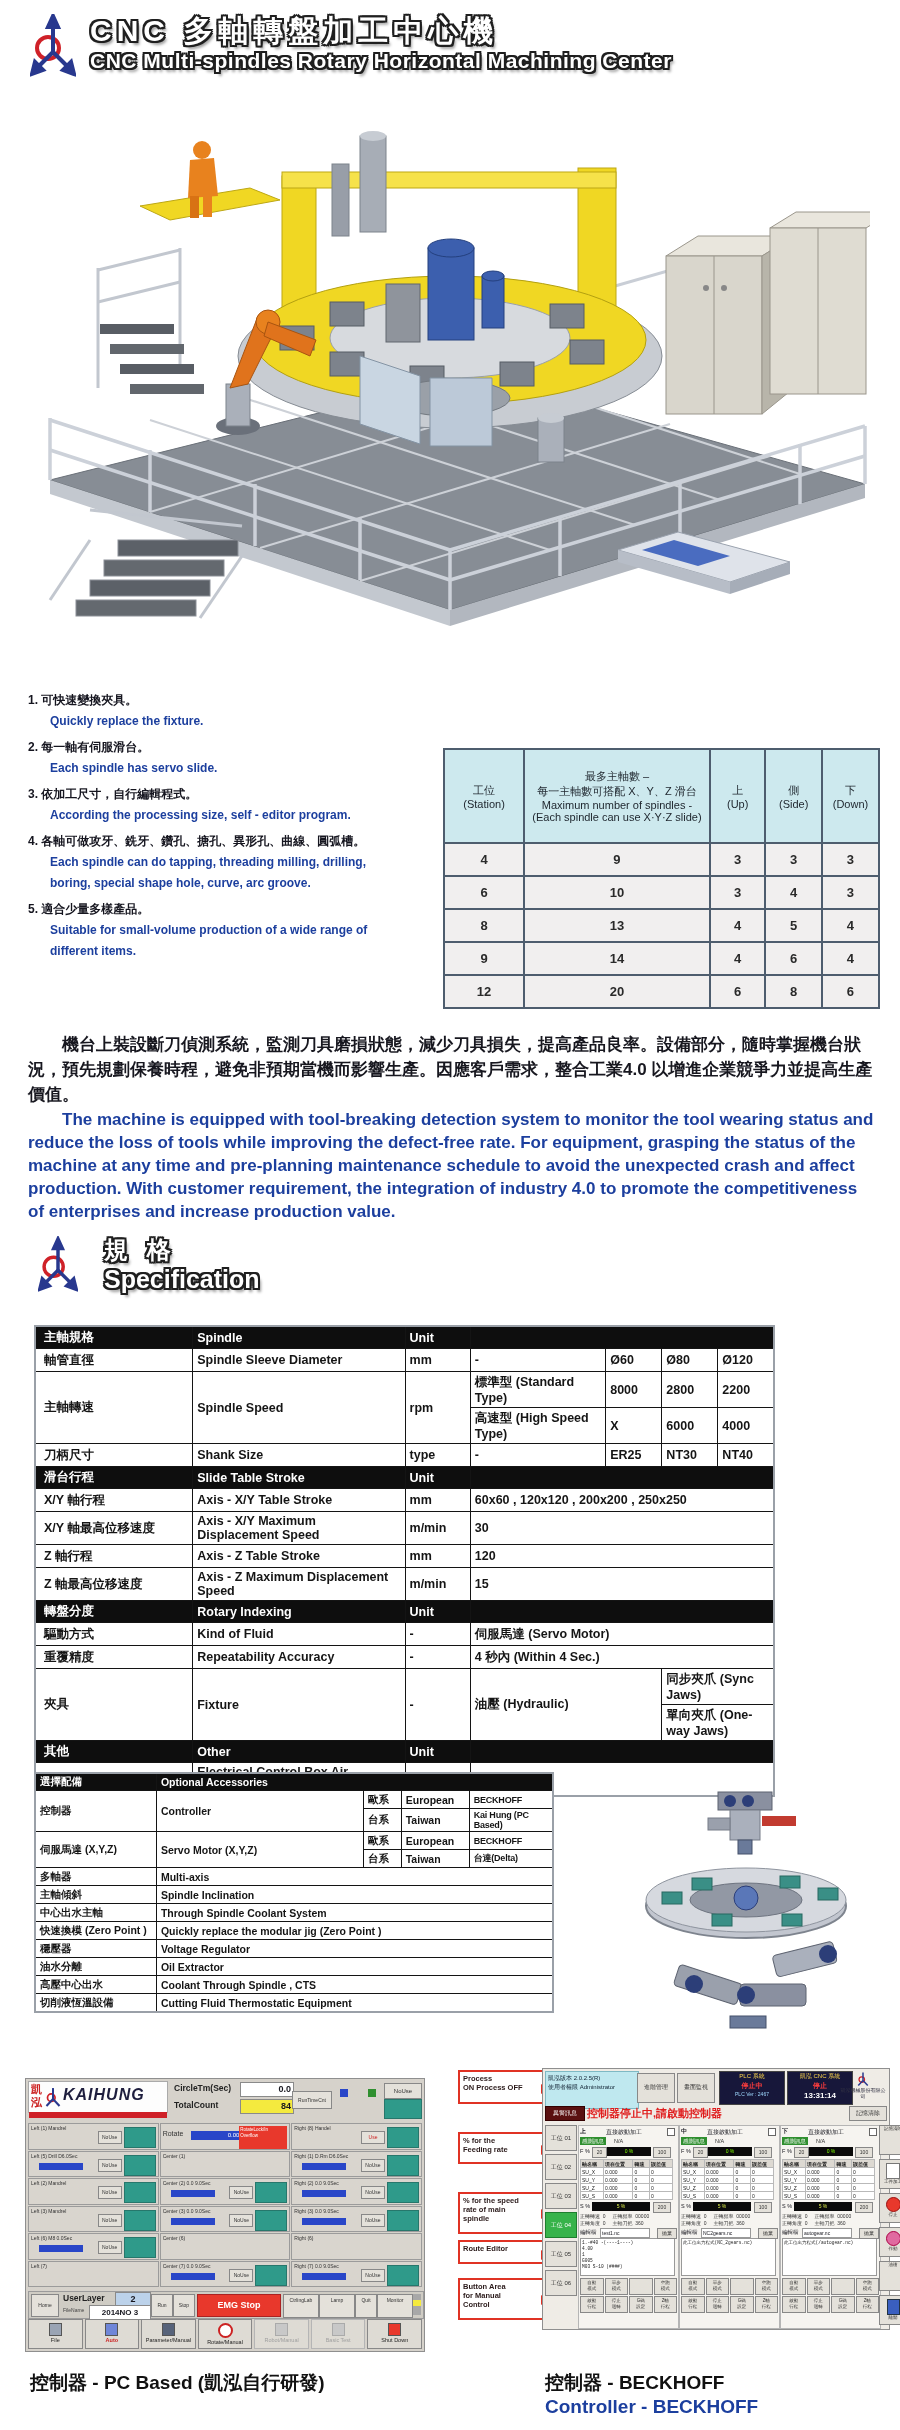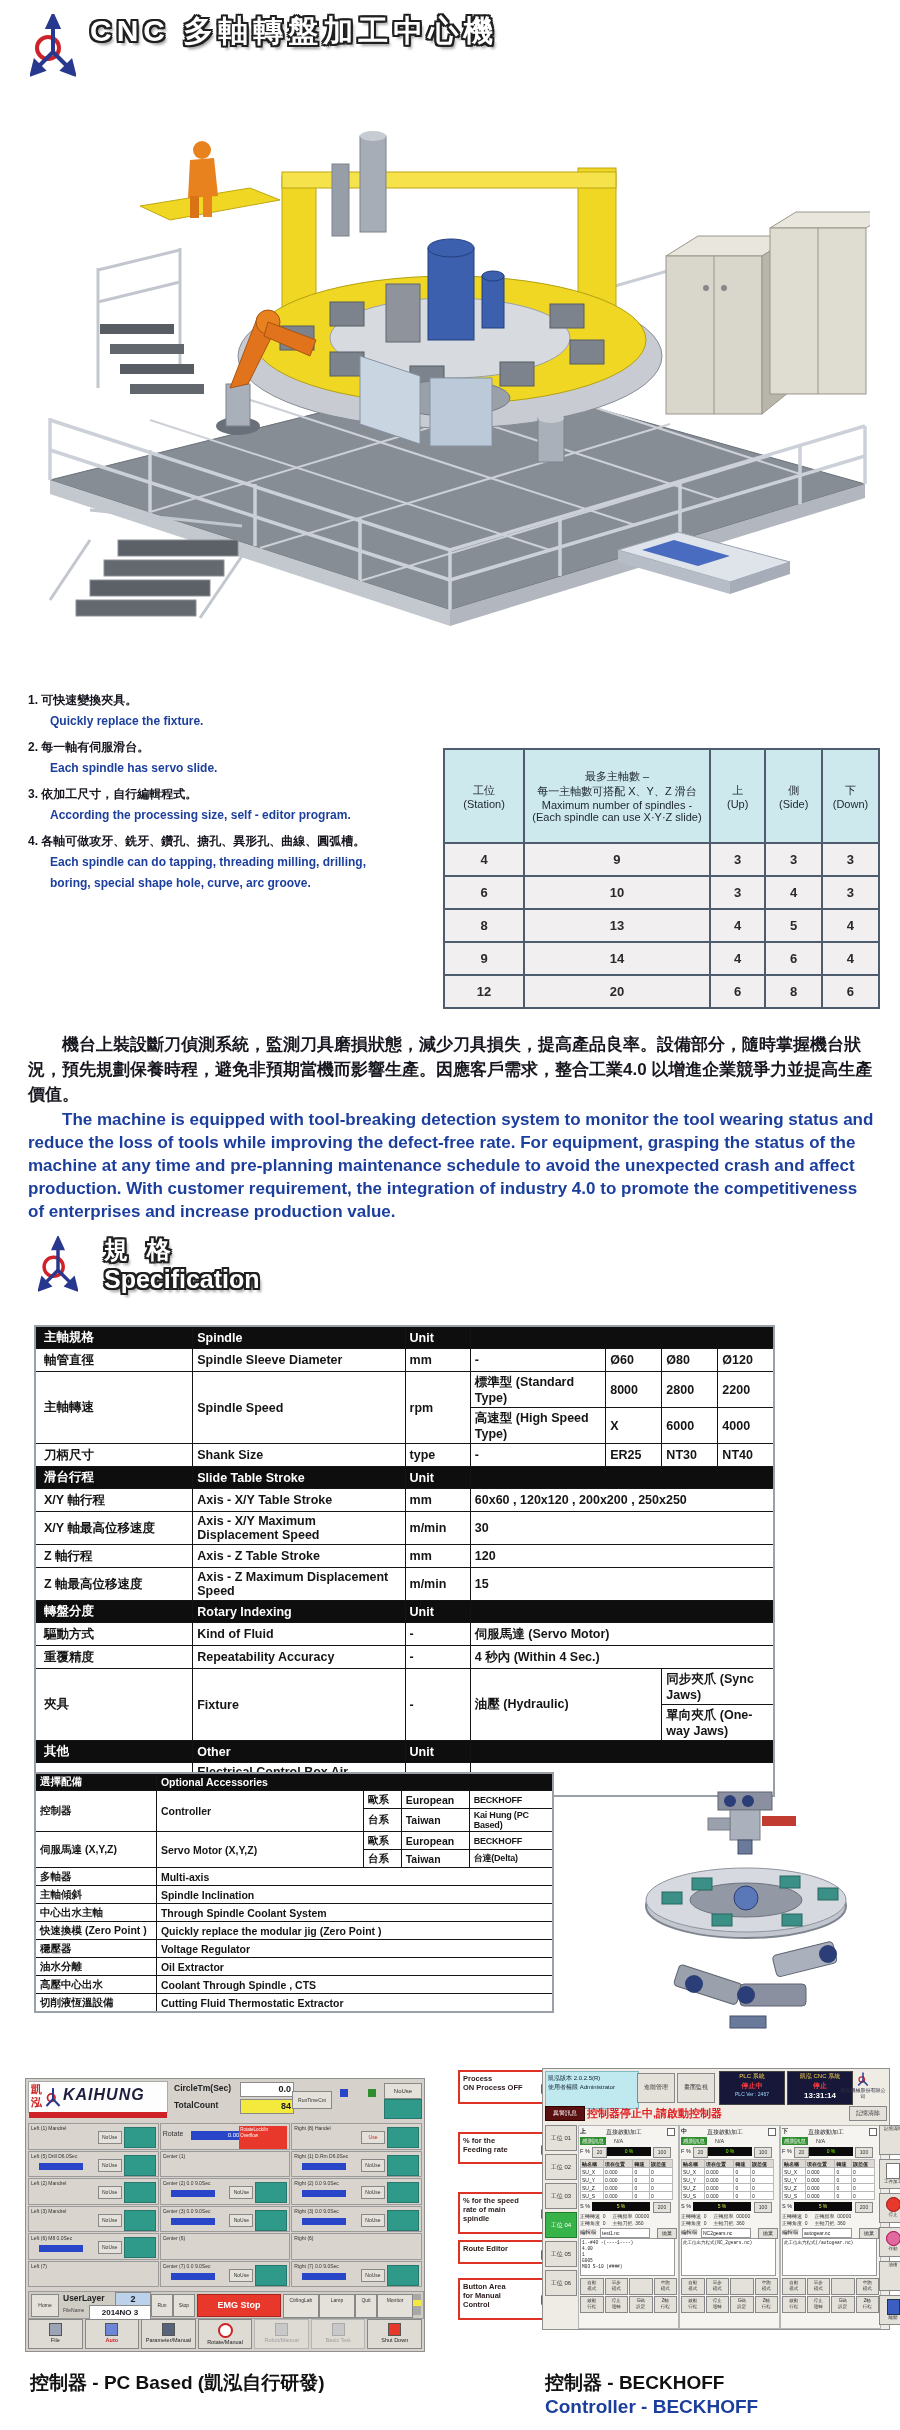--- a/index.html
+++ b/index.html
@@ -127,20 +127,21 @@
       <line x1="23" y1="38" x2="23" y2="10"></line>
         <polygon points="23,2 18,13 28,13"></polygon>
       <line x1="23" y1="38" x2="7" y2="54"></line>
         <polygon points="2,60 5,48 13,56"></polygon>
       <line x1="23" y1="38" x2="39" y2="54"></line>
         <polygon points="44,60 33,56 41,48"></polygon>
     </g>
   </svg>
   <div>
     <div class="t-zh outline">CNC 多軸轉盤加工中心機</div>
+    <div class="t-en outline">CNC Multi-spindles Rotary Horizontal Machining Center</div>
   </div>
 </div>
 
 <svg class="abs" style="left:30px;top:88px;" width="840" height="552" viewBox="0 0 840 552">
 
   <polygon points="20,392 420,522 835,396 445,286" fill="#878d95" stroke="#6a7078" stroke-width="1"></polygon>
   <polygon points="20,392 420,522 420,538 20,406" fill="#c3c8cf"></polygon>
   <polygon points="420,522 835,396 835,410 420,538" fill="#b2b7bf"></polygon>
   <g stroke="#cdd1d7" stroke-width="2">
     <line x1="120" y1="332" x2="520" y2="462"></line>
@@ -281,20 +282,24 @@
     <div class="fzh"><span>2.</span> <span>每一軸有伺服滑台。</span></div>
     <div class="fen">Each spindle has servo slide.</div>
   </div>
   <div class="feat">
     <div class="fzh"><span>3.</span> <span>依加工尺寸，自行編輯程式。</span></div>
     <div class="fen">According the processing size, self - editor program.</div>
   </div>
   <div class="feat">
     <div class="fzh"><span>4.</span> <span>各軸可做攻牙、銑牙、鑽孔、搪孔、異形孔、曲線、圓弧槽。</span></div>
     <div class="fen">Each spindle can do tapping, threading milling, drilling, boring, special shape hole, curve, arc groove.</div>
+  </div>
+  <div class="feat">
+    <div class="fzh"><span>5.</span> <span>適合少量多樣產品。</span></div>
+    <div class="fen">Suitable for small-volume production of a wide range of different items.</div>
   </div>
 </div>
 
 <table class="abs station" style="left:443px;top:748px;">
   <thead>
     <tr>
       <td class="hd pre" style="width:78px;">工位
 (Station)</td>
       <td class="hd pre" style="width:196px;">最多主軸數 –
 每一主軸數可搭配 X、Y、Z 滑台
@@ -551,21 +556,21 @@
   <tr>
         <td>油水分離</td>
         <td colspan="4">Oil Extractor</td>
       </tr>
   <tr>
         <td>高壓中心出水</td>
         <td colspan="4">Coolant Through Spindle , CTS</td>
       </tr>
   <tr>
         <td>切削液恆溫設備</td>
-        <td colspan="4">Cutting Fluid Thermostatic Extractor</td>
+        <td colspan="4">Cutting Fluid Thermostatic Equipment</td>
       </tr>
 </tbody>
   </table>
 
 <svg class="abs" style="left:622px;top:1788px;" width="262" height="252" viewBox="0 0 262 252">
 
   <rect x="96" y="4" width="54" height="18" fill="#8a90a0" stroke="#5d6370"></rect>
   <circle cx="108" cy="13" r="6" fill="#2c3e78"></circle>
     <circle cx="126" cy="13" r="6" fill="#2c3e78"></circle>
   <rect x="108" y="22" width="30" height="30" fill="#aab0bc" stroke="#777d88"></rect>

